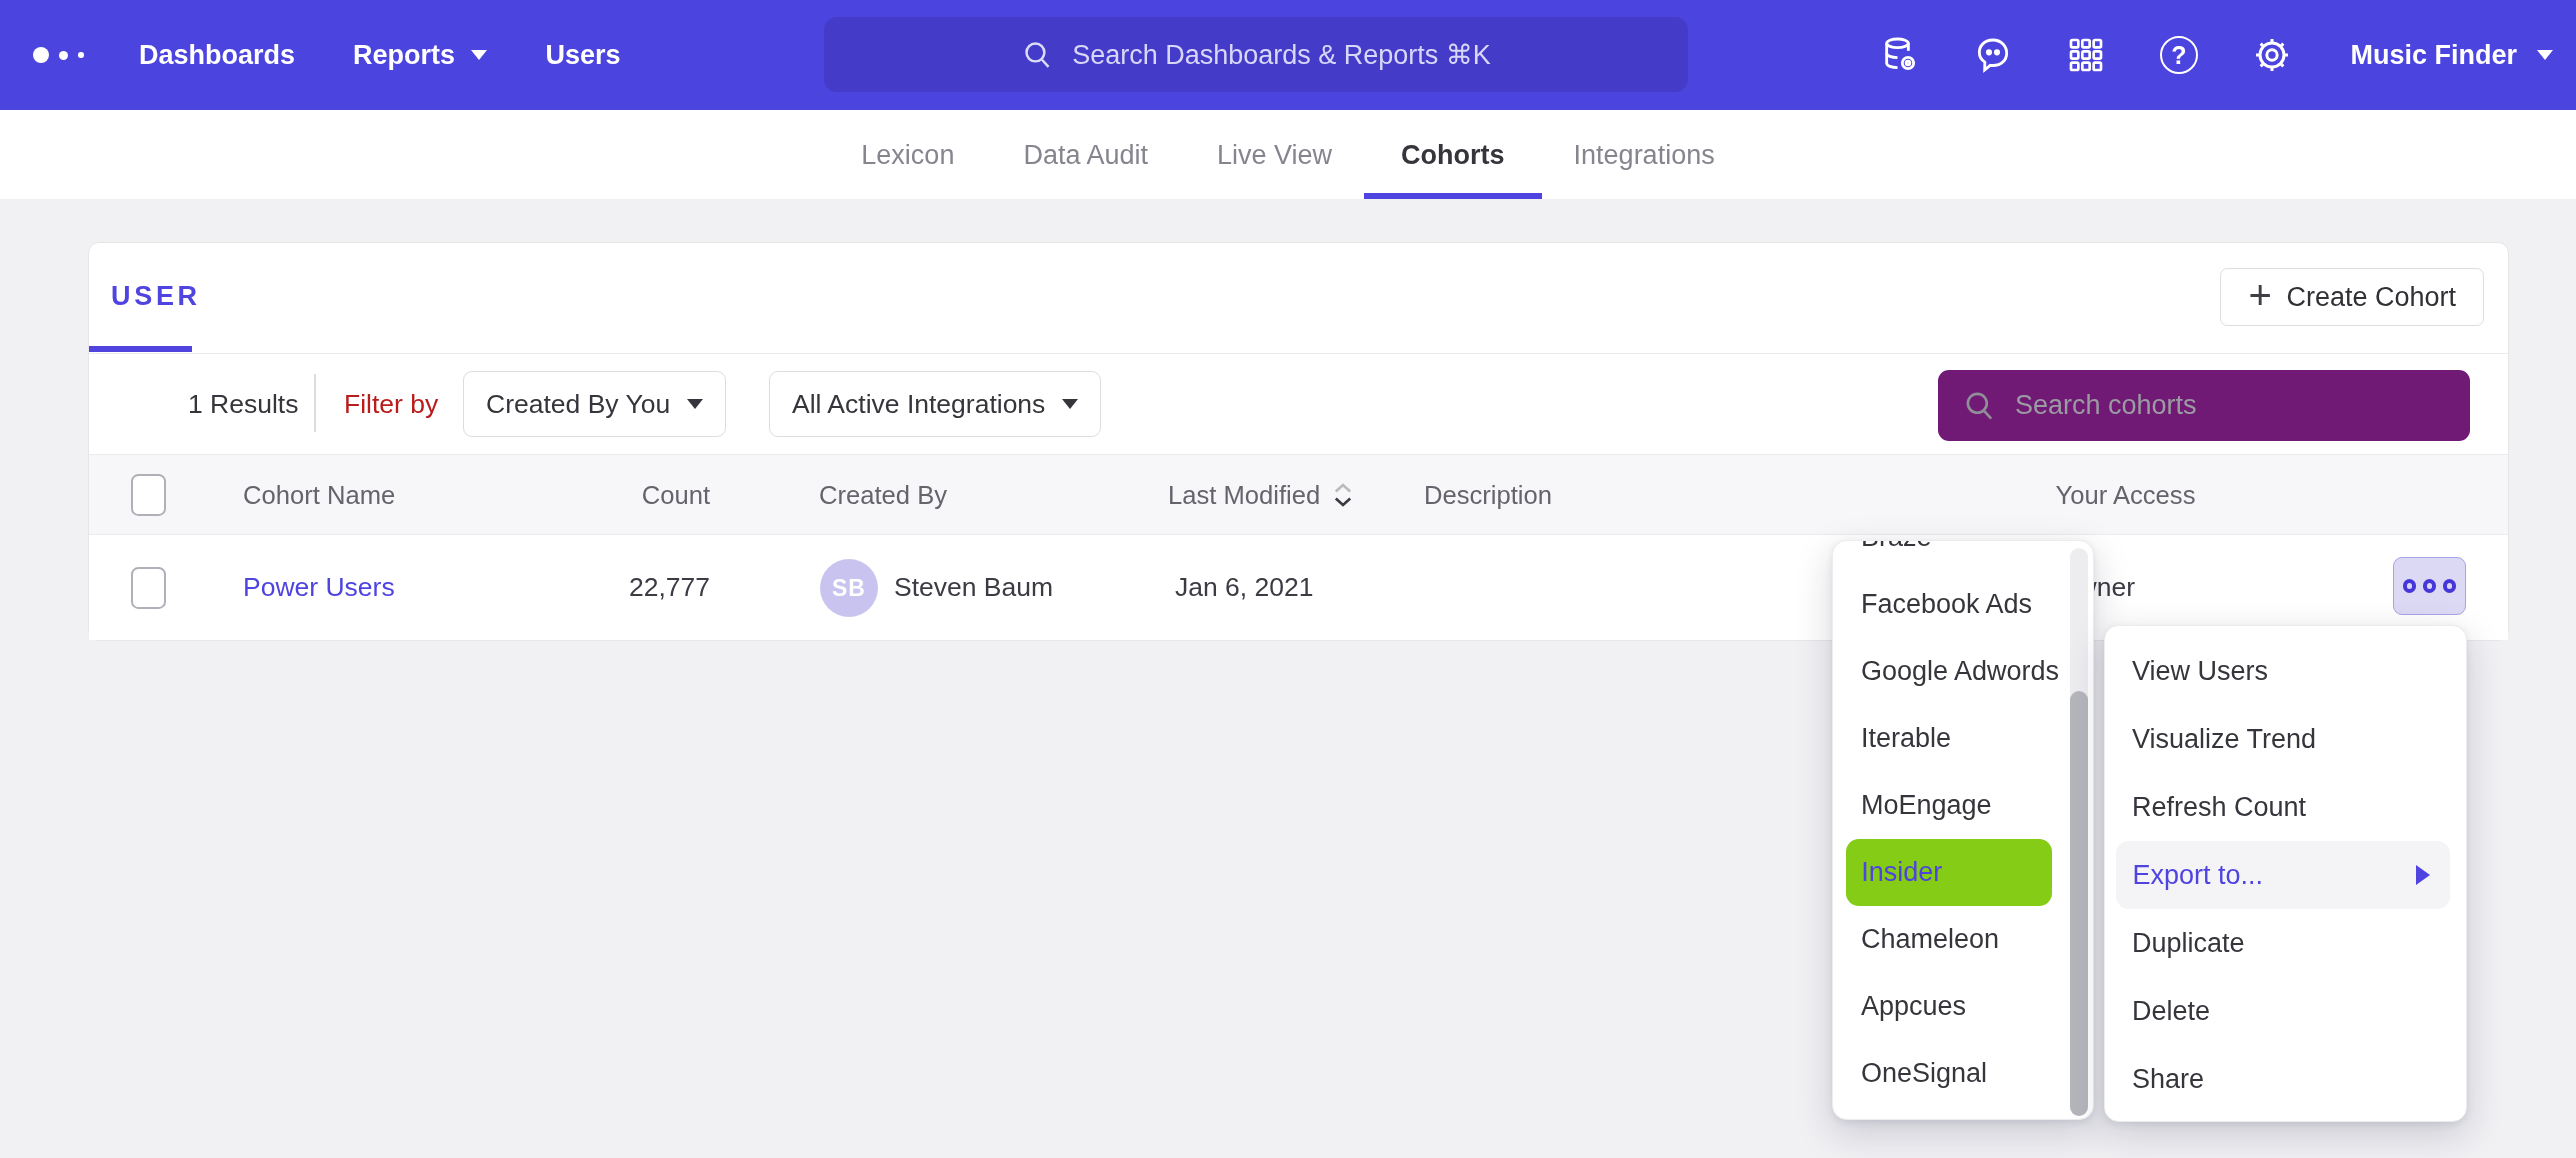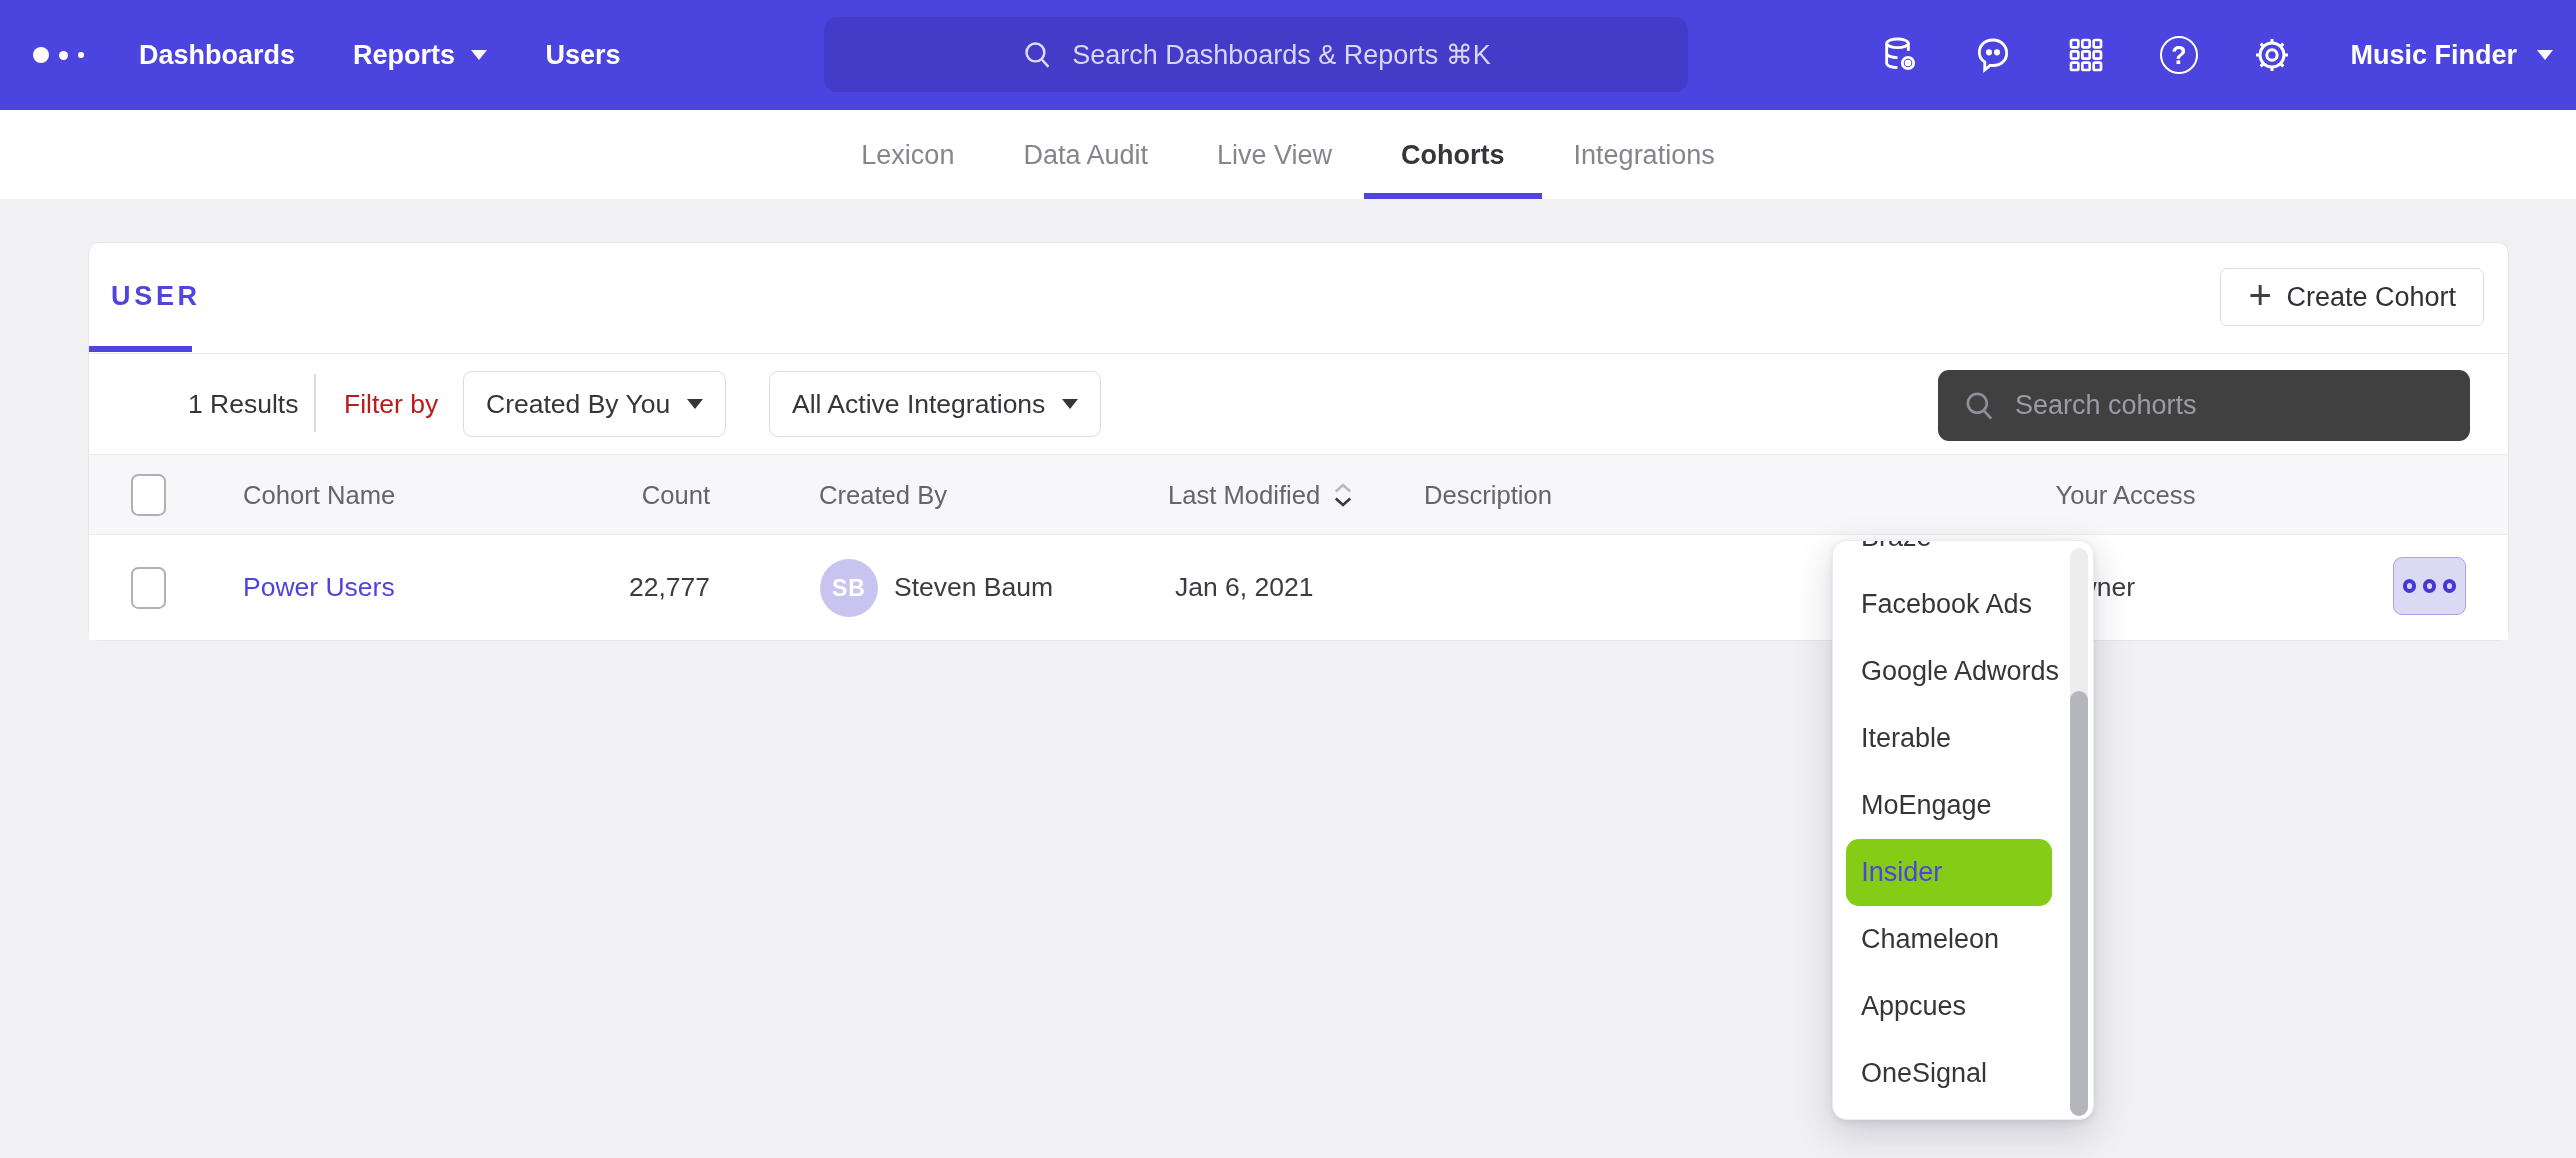--- a/index.html
+++ b/index.html
@@ -48,21 +48,21 @@
 
   .filter-row { position:relative; height:101px; border-bottom:0.9px solid #ebebee; font-size:26.5px; }
   .results { position:absolute; left:99px; top:0; height:100px; display:flex; align-items:center; font-weight:500; color:#35353c; }
   .vdivider { position:absolute; left:225px; top:20px; height:58px; width:1.8px; background:#dcdce0; }
   .filter-by { position:absolute; left:255px; top:0; height:100px; display:flex; align-items:center; font-weight:500; color:#b91c1c; }
   .filter-btn { position:absolute; top:17.4px; height:66px; border:1.8px solid #dddde1; border-radius:9px; background:#fff;
                 display:flex; align-items:center; gap:16.4px; padding:0 22px; font-size:26.5px; font-weight:500; color:#35353c; cursor:pointer; }
   .filter-btn .caret-down-d { width:0; height:0; border-left:8.2px solid transparent; border-right:8.2px solid transparent; border-top:10px solid #35353c; }
   .fbtn1 { left:374px; }
   .fbtn2 { left:639px;margin-left:41px; }
-  .cohort-search { position:absolute; right:38px; top:15.5px; width:532px; height:71px; background:#404040; border-radius:11px;
+  .cohort-search { position:absolute; right:38px; top:15.5px; width:532px; height:71px; background:#701a75; border-radius:11px;
                    display:flex; align-items:center; gap:18px; padding-left:24px; cursor:text; }
   .cohort-search span { font-size:27px; color:#9b9ba3; }
 
   .thead { position:relative; height:80px; background:#f7f7f9; border-bottom:0.9px solid #ebebee; font-size:25.6px; color:#64646d; }
   .thead .hcell { position:absolute; top:0; height:80px; display:flex; align-items:center; }
   .checkbox { position:absolute; left:42px; width:35px; height:42px; border:2.7px solid #b0b0b8; border-radius:7.3px; background:#fff; cursor:pointer; }
   .thead .checkbox { top:19px; }
   .h-name { left:154px; } .h-count { left:457px; width:164px; justify-content:flex-end; }
   .h-created { left:730px; } .h-modified { left:1079px; gap:11px; cursor:pointer; }
   .h-desc { left:1335px; } .h-access { left:1945px; width:183px; justify-content:center; }
@@ -266,15 +266,27 @@
       <div class="sm-item">MoEngage</div>
       <div class="sm-item selected">Insider</div>
       <div class="sm-item">Chameleon</div>
       <div class="sm-item">Appcues</div>
       <div class="sm-item">OneSignal</div>
     </div>
     <div class="sm-track"></div>
     <div class="sm-thumb"></div>
   </div>
 
+  <div class="context-menu menu-shadow">
+    <div class="cm-item">View Users</div>
+    <div class="cm-item">Visualize Trend</div>
+    <div class="cm-item">Refresh Count</div>
+    <div class="cm-item selected">
+      <span>Export to...</span>
+      <span class="arrow-right"></span>
+    </div>
+    <div class="cm-item">Duplicate</div>
+    <div class="cm-item">Delete</div>
+    <div class="cm-item">Share</div>
+  </div>
 
 </div>
 
 
 </body></html>

